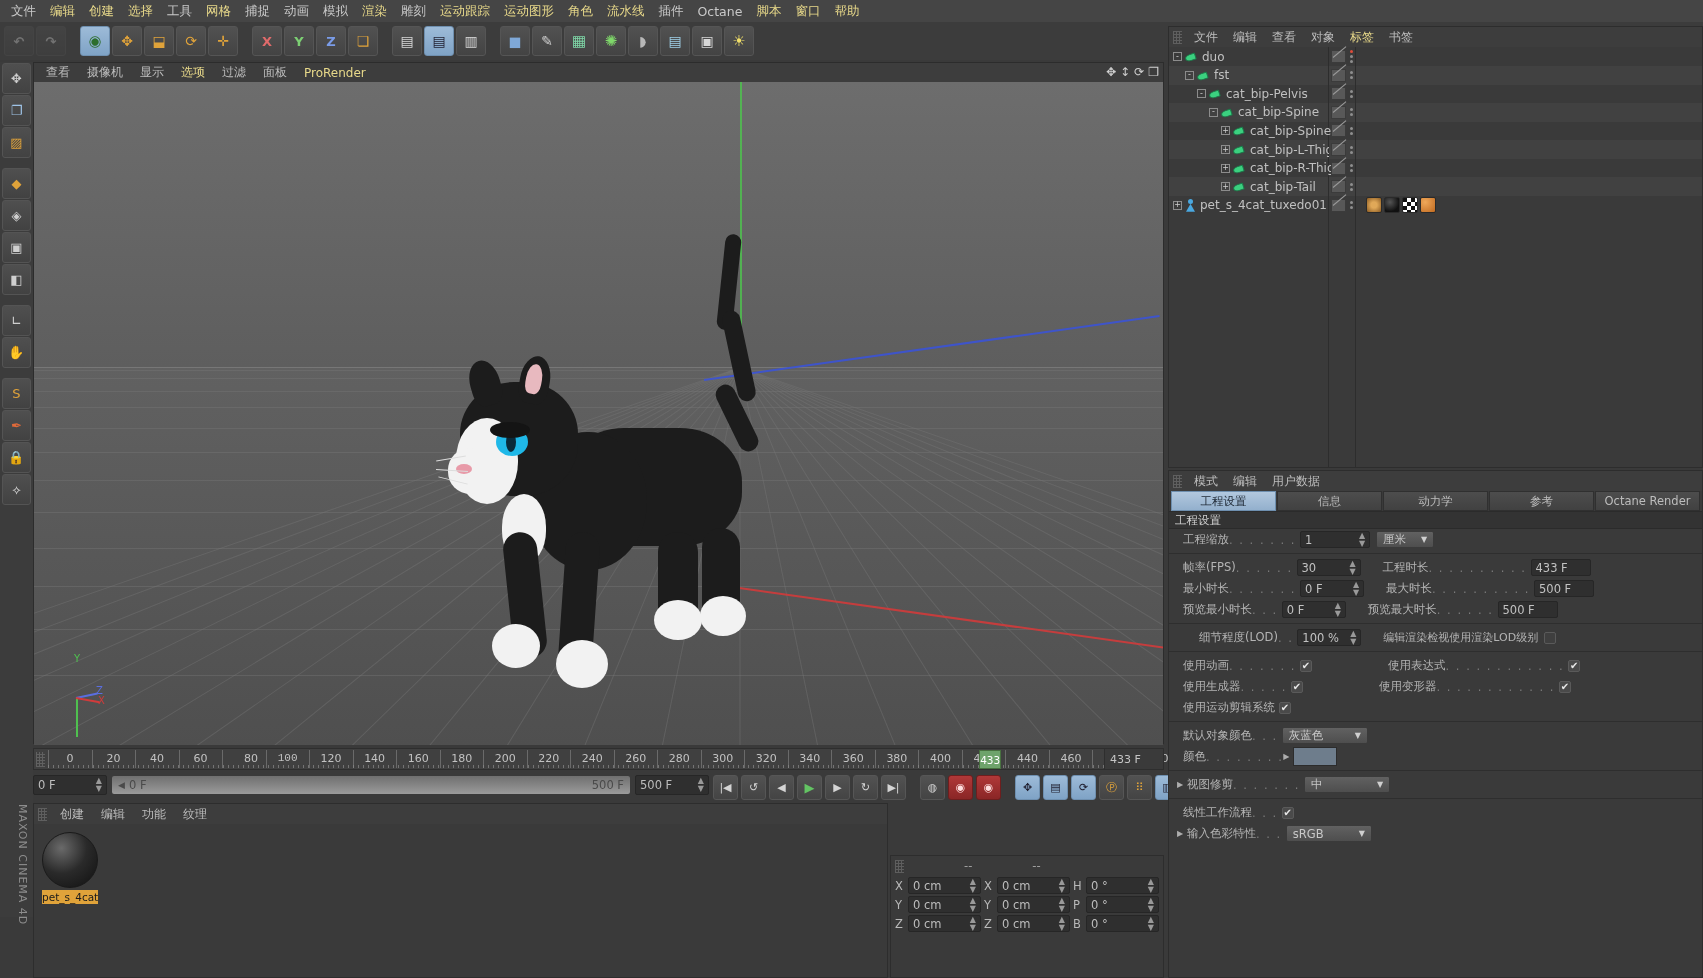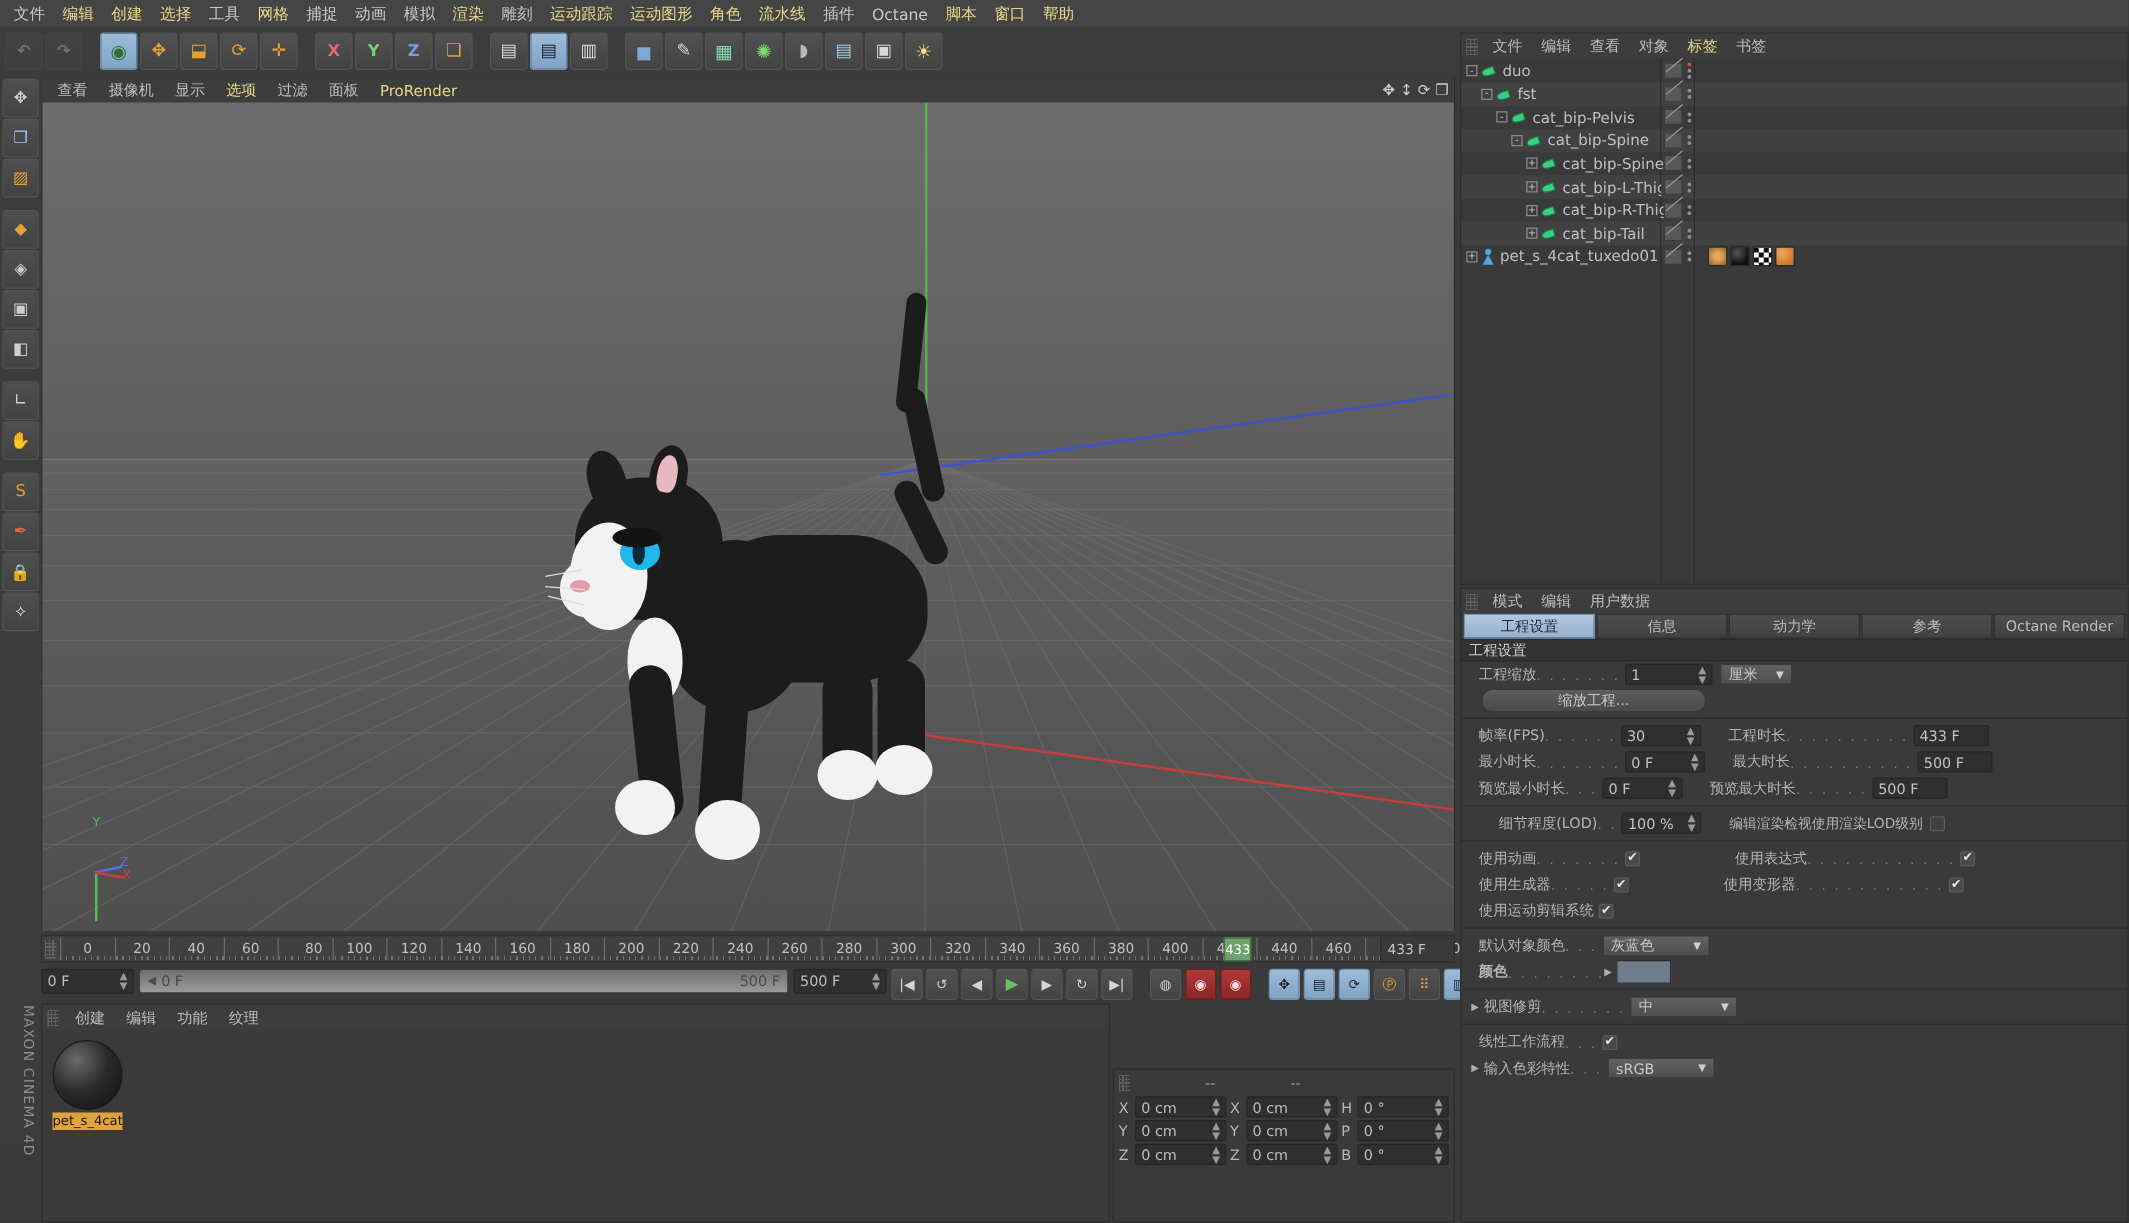--- a/index.html
+++ b/index.html
@@ -435,21 +435,21 @@
         <div class="tl-num" style="left: 36px;">0</div>
         <div class="tl-tick" style="left: 57.52px;"></div>
         <div class="tl-num" style="left: 79.52px;">20</div>
         <div class="tl-tick" style="left: 101.04px;"></div>
         <div class="tl-num" style="left: 123.04px;">40</div>
         <div class="tl-tick" style="left: 144.56px;"></div>
         <div class="tl-num" style="left: 166.56px;">60</div>
         <div class="tl-tick" style="left: 188.08px;"></div>
         <div class="tl-num" style="left: 217px;">80</div>
         <div class="tl-tick" style="left: 231.6px;"></div>
-        <div class="tl-num" style="left: 253.6px;">100</div>
+        <div class="tl-num" style="left: 253.6px; font-family: Liberation Mono, monospace;">100</div>
         <div class="tl-tick" style="left: 275.12px;"></div>
         <div class="tl-num" style="left: 297.12px;">120</div>
         <div class="tl-tick" style="left: 318.64px;"></div>
         <div class="tl-num" style="left: 340.64px;">140</div>
         <div class="tl-tick" style="left: 362.16px;"></div>
         <div class="tl-num" style="left: 384.16px;">160</div>
         <div class="tl-tick" style="left: 405.68px;"></div>
         <div class="tl-num" style="left: 427.68px;">180</div>
         <div class="tl-tick" style="left: 449.2px;"></div>
         <div class="tl-num" style="left: 471.2px;">200</div>
@@ -771,25 +771,20 @@
       <span class="dots">. . . . . . .</span>
       <div class="pfield" style="width:70px;margin-left:4px;">
         <span>1</span>
           <span class="spin">▲<br>▼</span>
       </div>
       <div class="pselect" style="width:58px;margin-left:6px;">
         <span>厘米</span>
           <span class="car">▼</span>
       </div>
     </div>
-    <div class="prow">
-      <div class="btnp" style="width:180px;margin-left:10px;">
-        <span>缩放工程...</span>
-      </div>
-    </div>
     <div class="divline"></div>
 
     <div class="prow">
       <span class="plabel" style="margin-left:8px;">帧率(FPS)</span>
       <span class="dots">. . . . . .</span>
       <div class="pfield" style="width:64px;margin-left:4px;">
         <span>30</span>
           <span class="spin">▲<br>▼</span>
       </div>
       <span class="plabel" style="margin-left:22px;">工程时长</span>
@@ -862,21 +857,21 @@
 
     <div class="prow">
       <span class="plabel" style="margin-left:8px;">默认对象颜色</span>
       <span class="dots">. . .</span>
       <div class="pselect" style="width:86px;margin-left:4px;">
         <span>灰蓝色</span>
           <span class="car">▼</span>
       </div>
     </div>
     <div class="prow">
-      <span class="plabel" style="margin-left:8px;font-weight:bold;">颜色</span>
+      <span class="plabel" style="margin-left:8px;">颜色</span>
       <span class="dots">. . . . . . . .</span>
       <span class="arr">▶</span>
       <div class="swatch" id="swatch" style="background: rgb(110, 125, 140);"></div>
     </div>
     <div class="divline"></div>
 
     <div class="prow">
       <span class="arr" style="margin-left:2px;">▶</span>
       <span class="plabel">视图修剪</span>
       <span class="dots">. . . . . . .</span>

